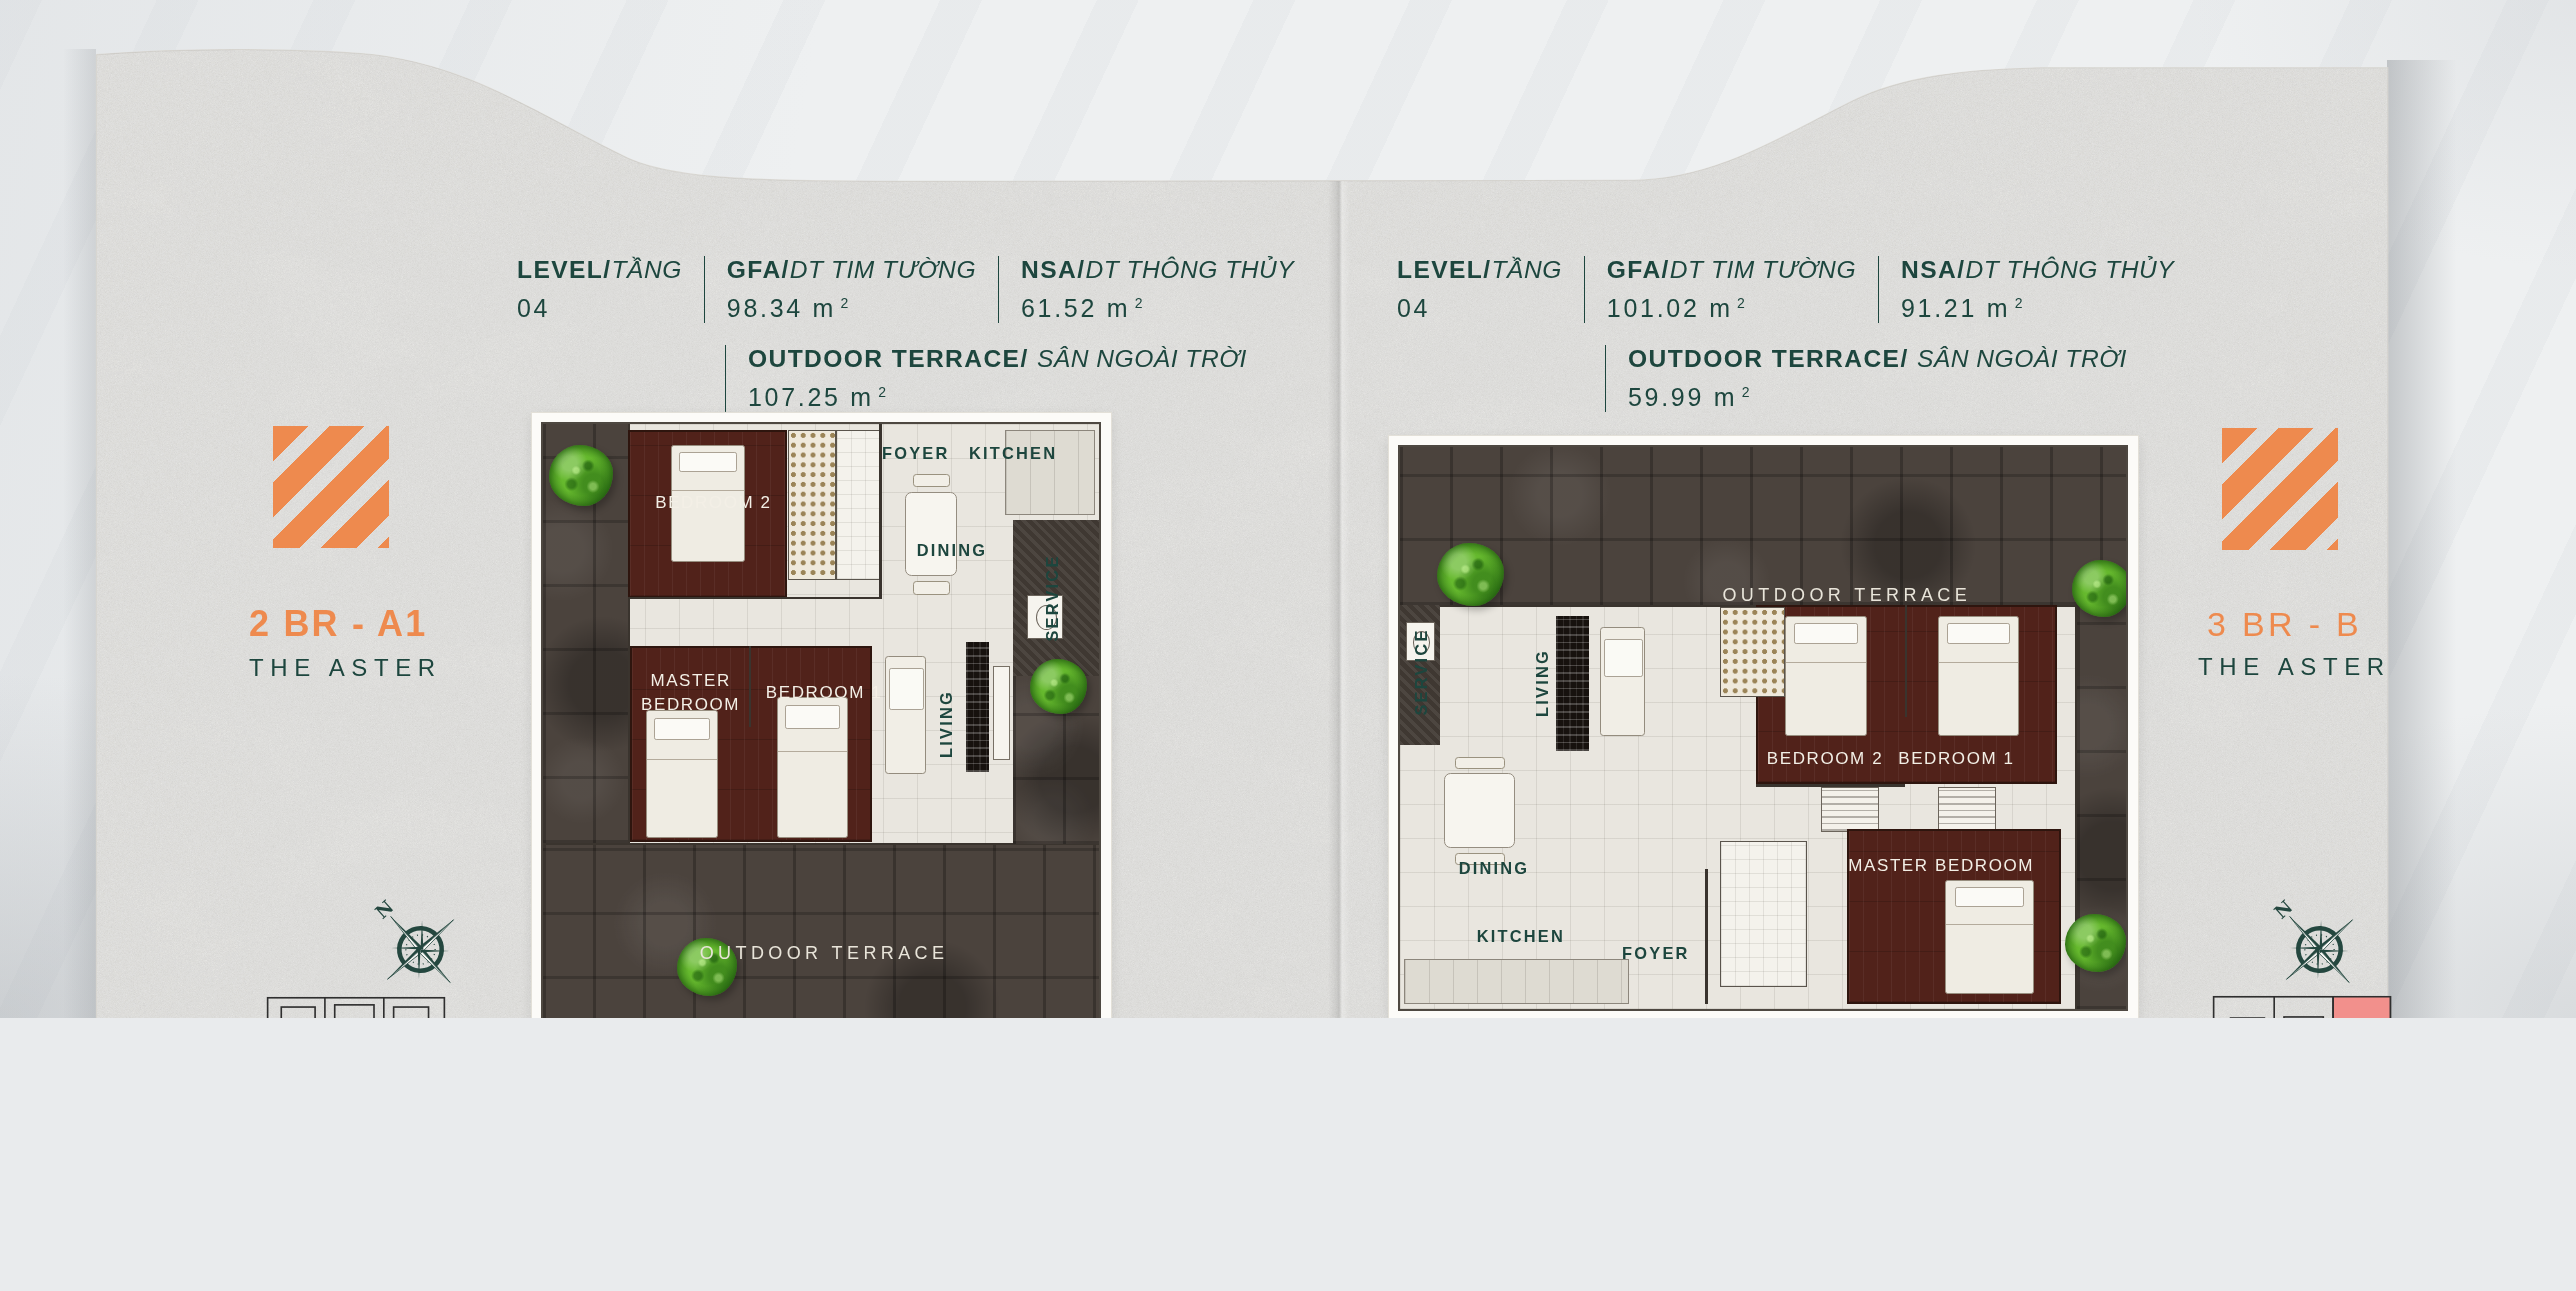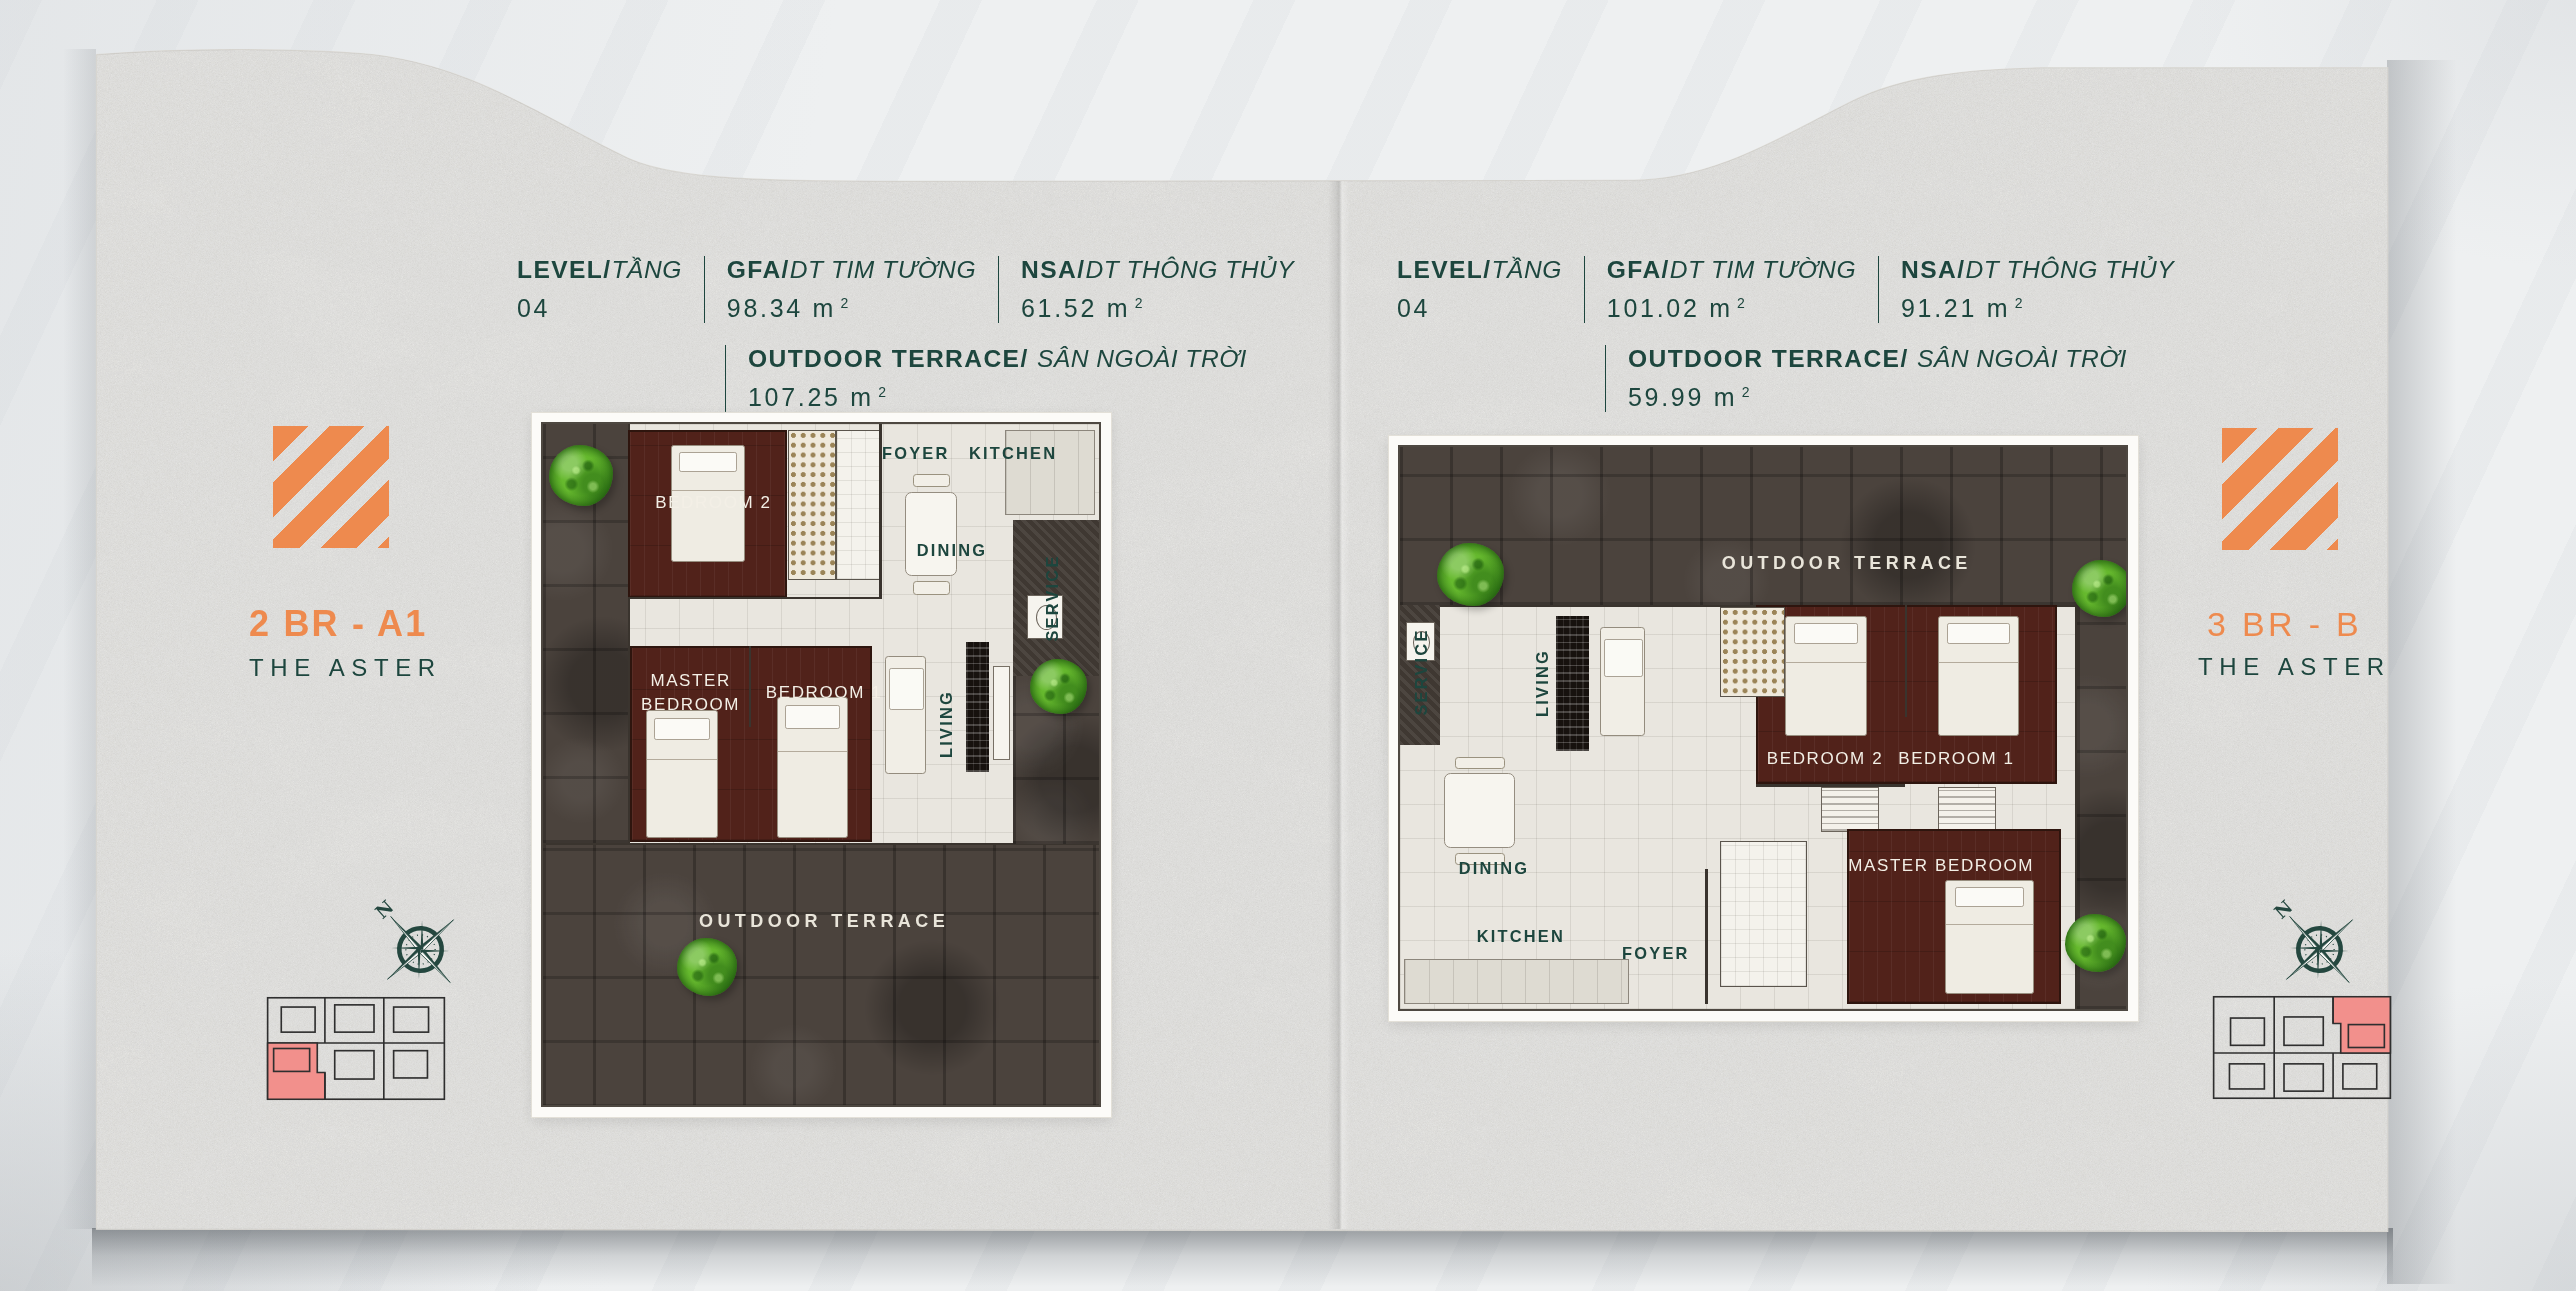--- a/index.html
+++ b/index.html
@@ -1,17 +1,17 @@
 <!DOCTYPE html>
 <html style="font-size:8.7px"><head>
 <meta charset="utf-8">
 <style>
   html,body{margin:0;padding:0;background:#e9ebed;}
   #stage{
-    position:relative; width:2576px; height:1291px; overflow:hidden;
+    position:relative; width:2576px; height:1018px; overflow:hidden;
     font-family:"Liberation Sans", sans-serif;
     background-color:#eef0f1;
     background-image:
       radial-gradient(765px 492px at 0% 100%, rgba(148,153,158,.32), transparent 70%),
       radial-gradient(546px 383px at 100% 0%, rgba(196,200,205,.28), transparent 70%),
       radial-gradient(601px 437px at 100% 100%, rgba(168,173,178,.30), transparent 72%),
       linear-gradient(100deg, rgba(208,212,216,.35) 0%, rgba(255,255,255,0) 30%),
       repeating-linear-gradient(115deg, rgba(203,208,213,.16) 0 38px, rgba(244,246,247,0) 38px 142px);
   }
   
@@ -102,21 +102,21 @@
     box-shadow:inset 0 0 9.8px rgba(0,40,0,.55), 3.3px 4.4px 7.7px rgba(0,0,0,.25);}
   .plant::after{content:"";position:absolute;inset:12%;border-radius:inherit;
     background:radial-gradient(circle at 40% 40%, rgba(210,255,160,.5) 0 6%, rgba(0,0,0,0) 12%),
       radial-gradient(circle at 65% 30%, rgba(20,80,10,.55) 0 7%, rgba(0,0,0,0) 14%),
       radial-gradient(circle at 30% 70%, rgba(20,80,10,.5) 0 8%, rgba(0,0,0,0) 15%),
       radial-gradient(circle at 75% 75%, rgba(200,245,150,.45) 0 6%, rgba(0,0,0,0) 13%);}
   
   .rlabel{position:absolute;transform:translate(-50%,-50%);white-space:nowrap;z-index:5;text-align:center;}
   .rlabel.teal{color:#1d463e;font-weight:700;font-size:16.4px;letter-spacing:2.2px;}
   .rlabel.white{color:#f3efe6;font-weight:400;font-size:17px;letter-spacing:1.6px;}
-  .rlabel.terr{color:#e9e5da;font-weight:700;font-size:18px;letter-spacing:4.4px;}
+  .rlabel.terr{color:#e9e5da;font-weight:400;font-size:18px;letter-spacing:4.4px;margin-top:32px;}
   .rlabel.vert{writing-mode:vertical-rl;transform:translate(-50%,-50%) rotate(180deg);}
   .rlabel.wrap{white-space:normal;width:137px;text-align:center;line-height:1.4;}
   
   .compass{position:absolute;width:101px;height:101px;}
   .compass-left{left:370px;top:899px;} .compass-right{left:2269px;top:899px;}
   .locator{position:absolute;width:180px;height:105px;}
   .locator-left{left:266px;top:996px;} .locator-right{left:2212px;top:995px;}
 </style>
 </head>
 <body>

